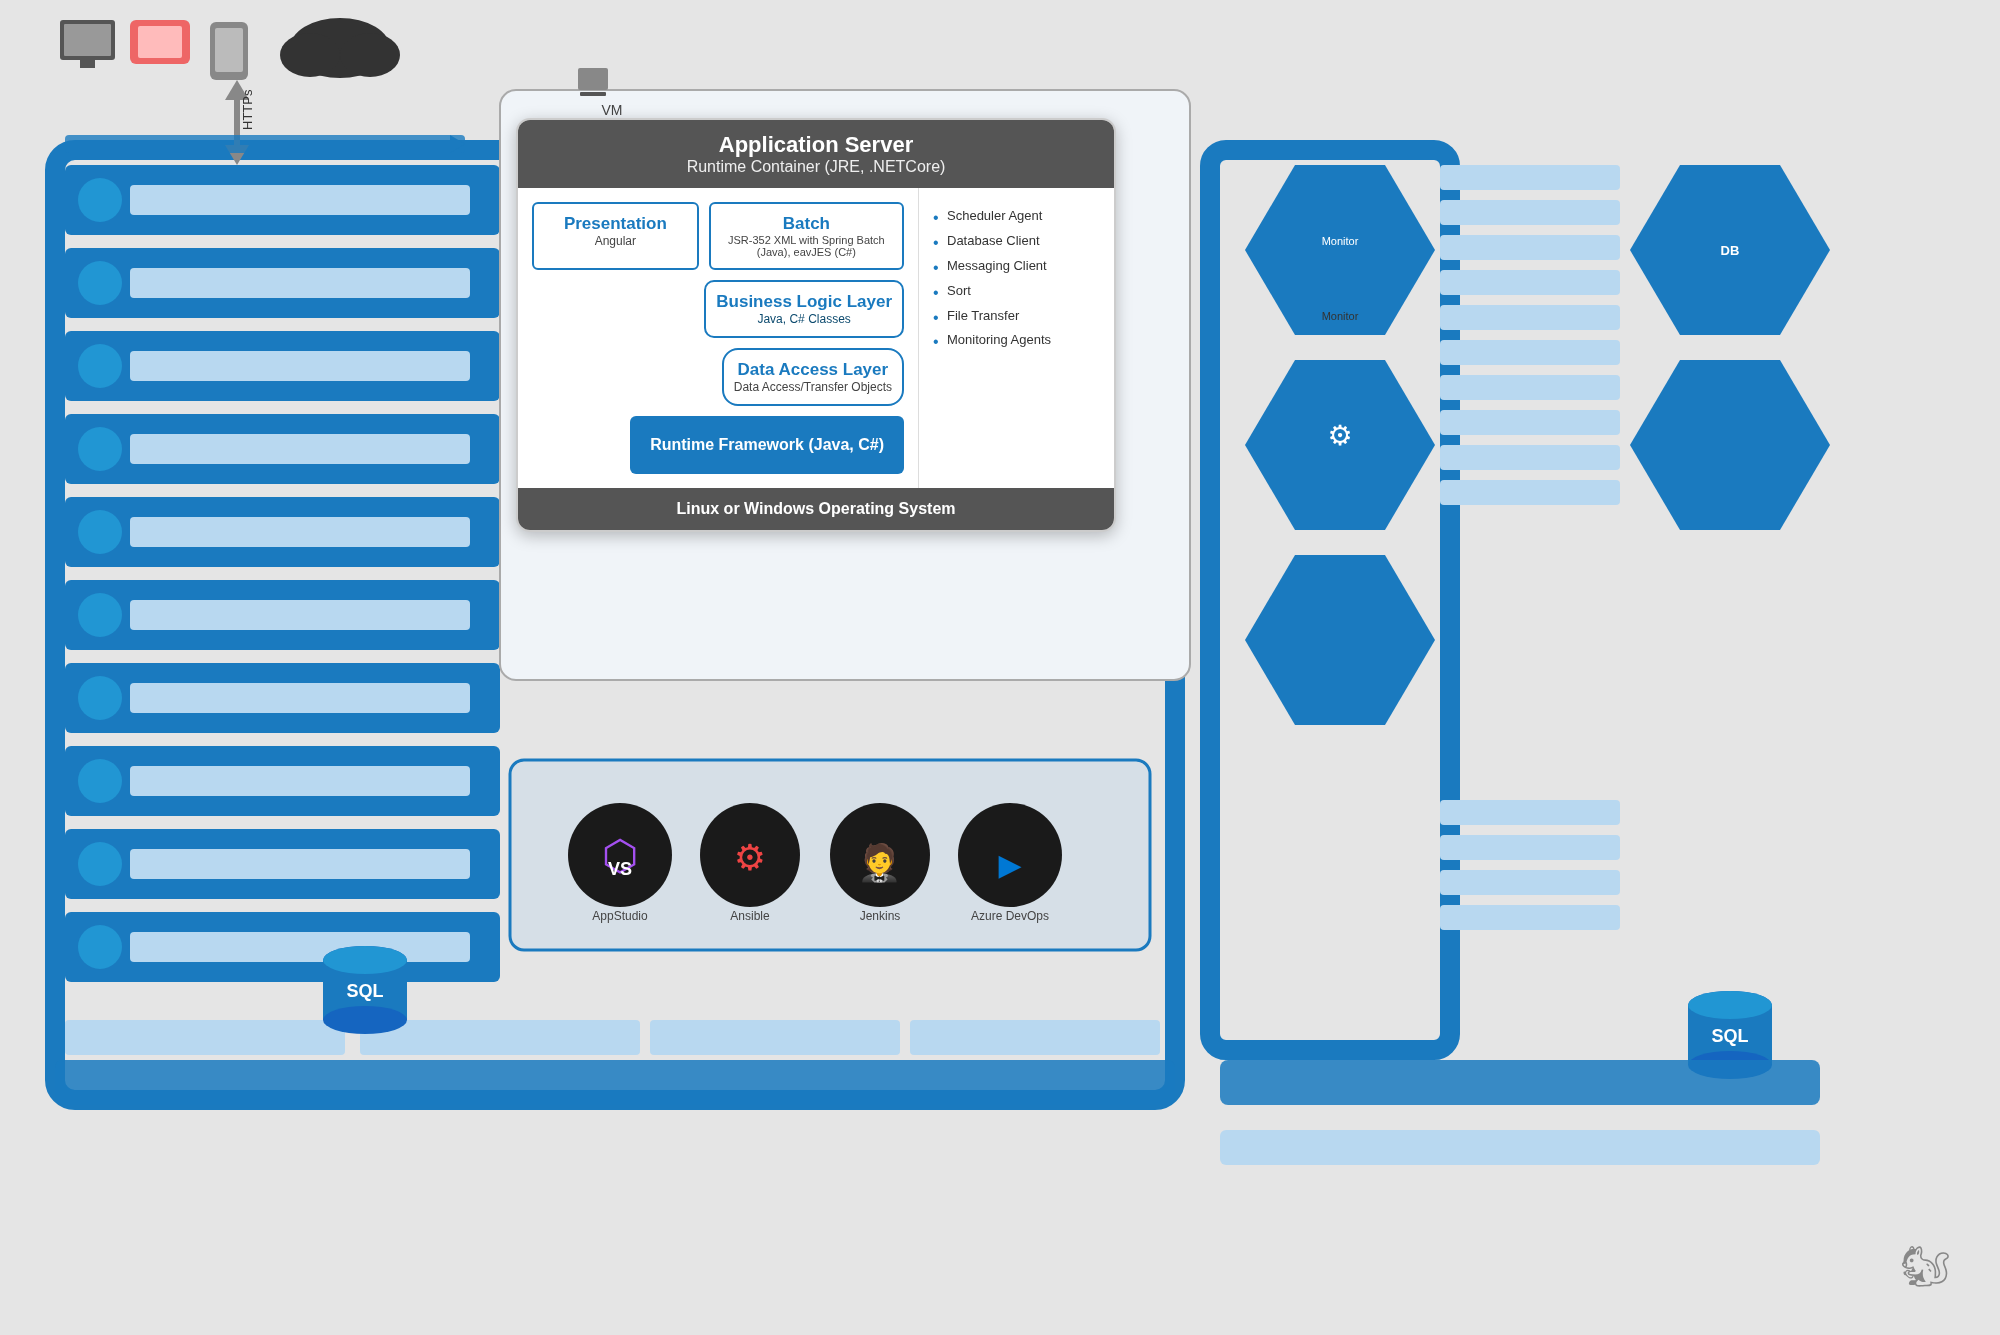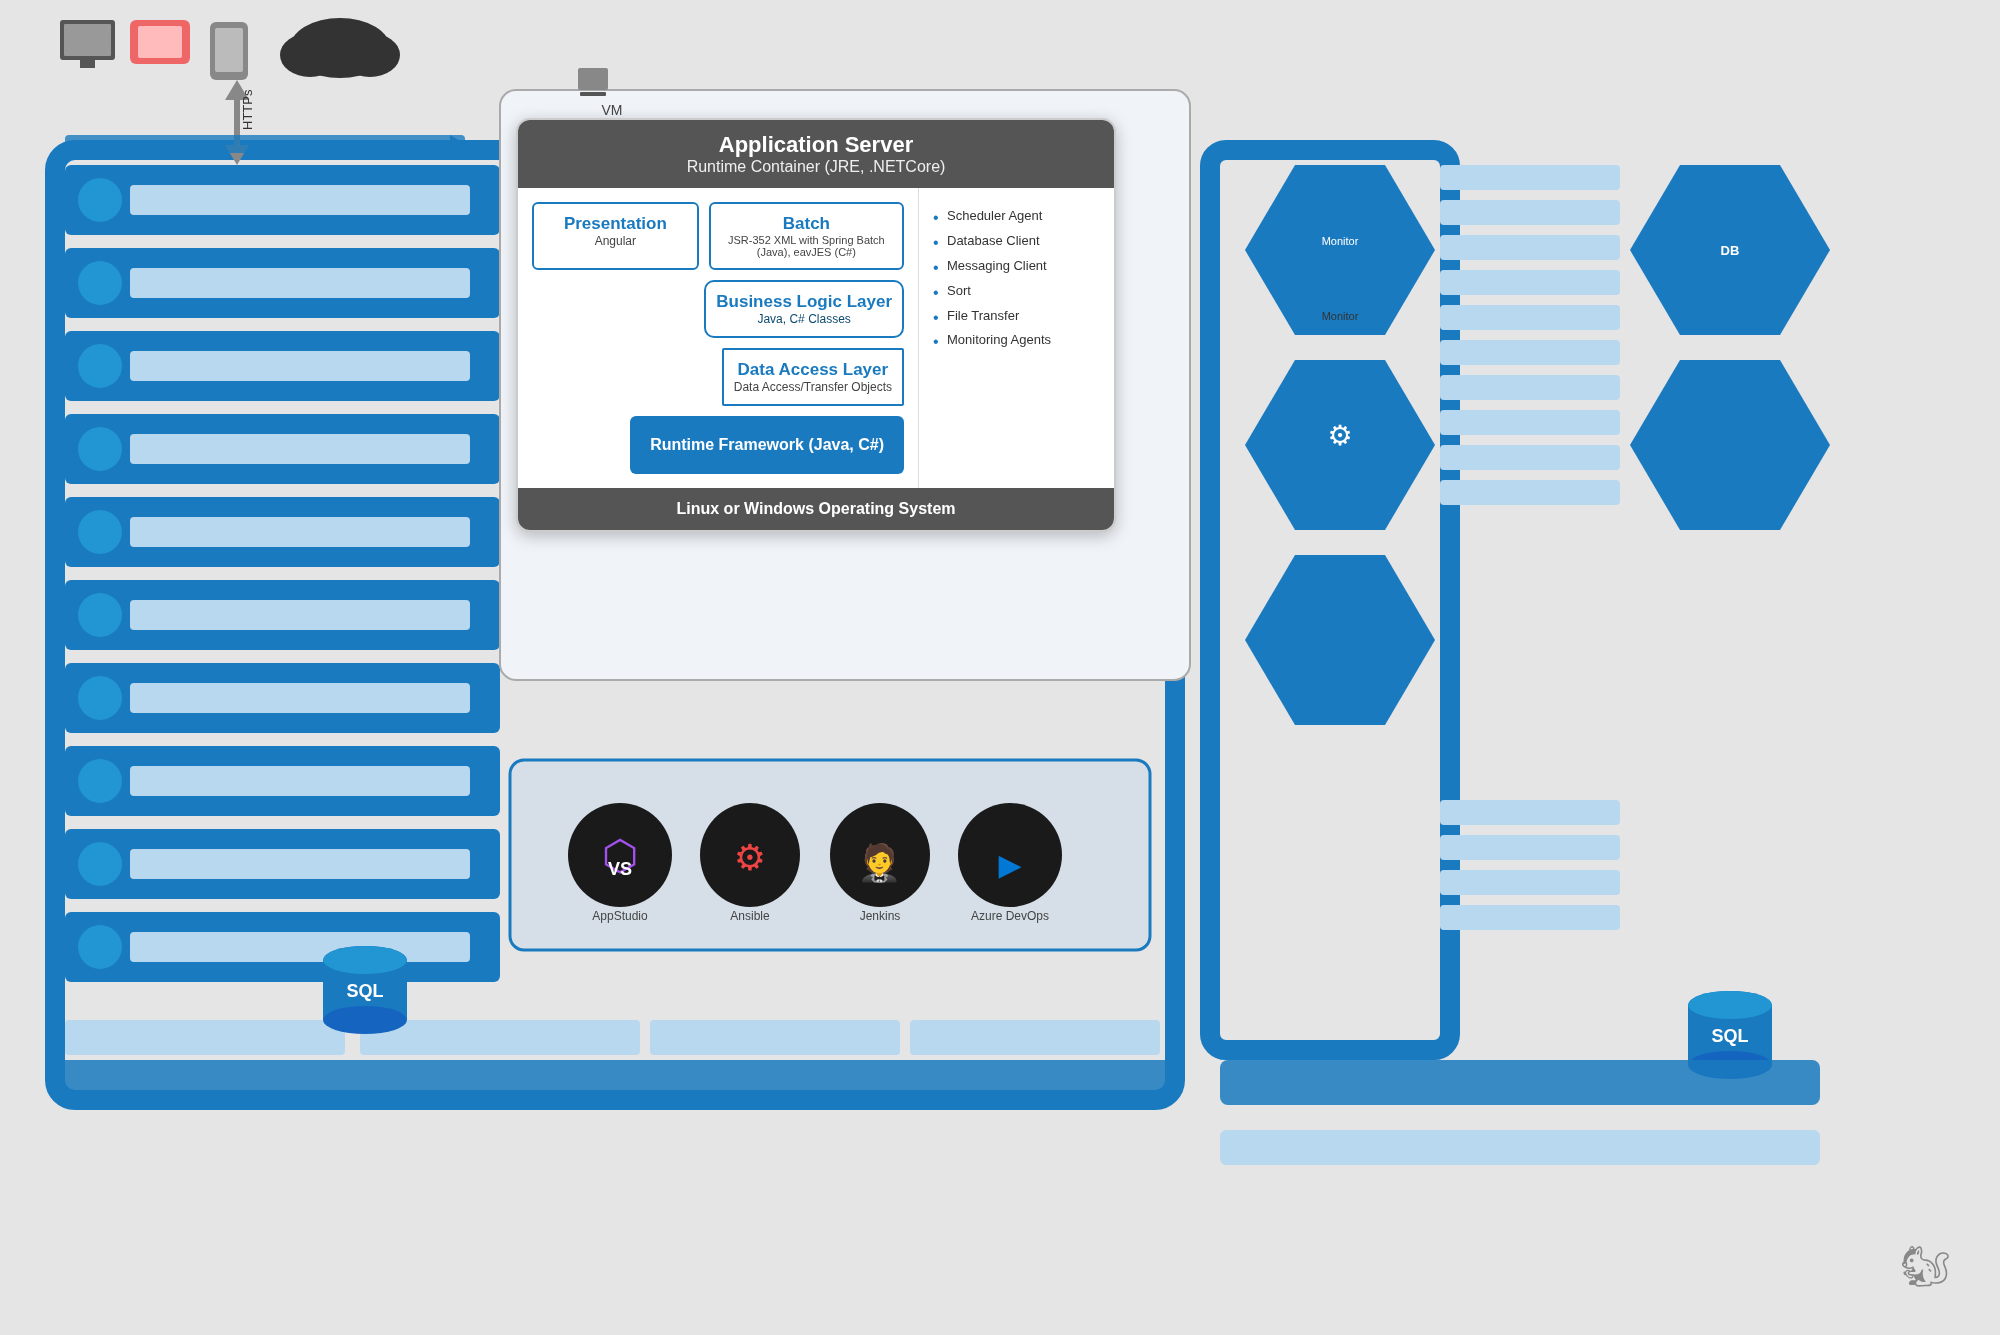--- a/index.html
+++ b/index.html
@@ -121,21 +121,21 @@
       font-size: 17px;
     }
 
     .oas-bll-sub {
       font-size: 12px;
       color: #0c4a6e;
     }
 
     .oas-dal {
       border: 2px solid #1a7abf;
-      border-radius: 2px;
+      border-radius: 16px;
       padding: 10px;
       text-align: center;
     }
 
     .oas-dal-title {
       font-weight: bold;
       color: #1a7abf;
       font-size: 17px;
     }
 

